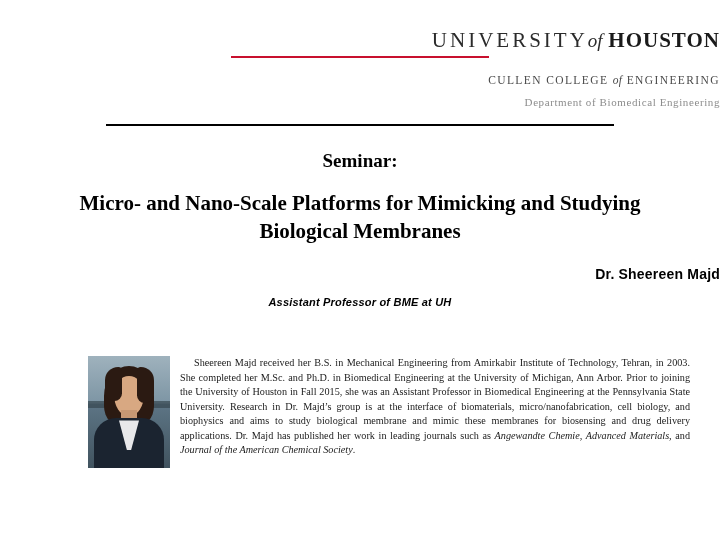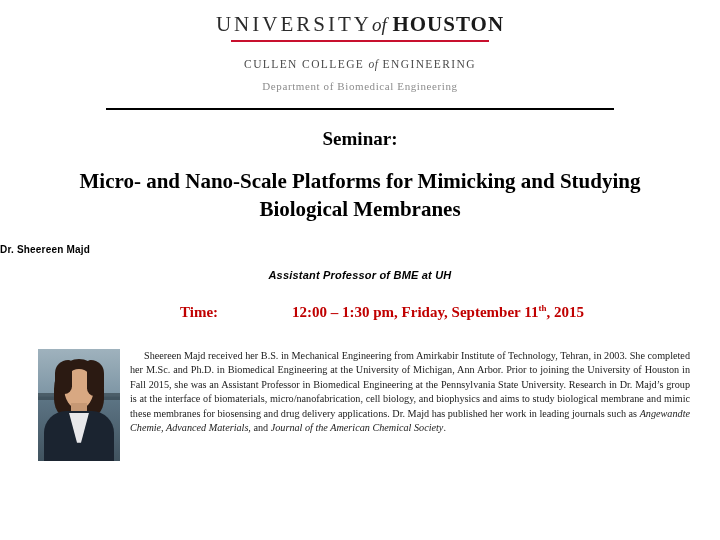--- a/index.html
+++ b/index.html
@@ -16,22 +16,22 @@
   }
   .page {
     position: relative;
     width: 720px;
     height: 540px;
     box-sizing: border-box;
   }
 
   
   .logo-block {
-    padding-top: 12px;
-    text-align: center;
+    padding-top: 28px;
+    text-align: right;
   }
   .logo-line1 {
     font-family: "Liberation Serif", serif;
     font-size: 21px;
     letter-spacing: 0.5px;
     color: #2b2b2b;
     white-space: nowrap;
   }
   .logo-line1 .univ {
     letter-spacing: 3px;
@@ -78,35 +78,35 @@
     height: 2px;
     background: #000000;
     margin: 16px auto 0 auto;
   }
 
   
   .seminar-label {
     text-align: center;
     font-weight: bold;
     font-size: 19px;
-    margin-top: 18px;
+    margin-top: 24px;
   }
   .seminar-title {
     text-align: center;
     font-weight: bold;
     font-size: 21px;
     line-height: 1.32;
     margin-top: 18px;
     padding: 0 38px;
   }
   .speaker {
-    text-align: left;
+    text-align: right;
     font-family: "Liberation Sans", sans-serif;
     font-weight: bold;
-    font-size: 10px;
+    font-size: 14px;
     margin-top: 21px;
     letter-spacing: 0.2px;
   }
   .affiliation {
     text-align: center;
     font-family: "Liberation Sans", sans-serif;
     font-weight: bold;
     font-style: italic;
     font-size: 11px;
     margin-top: 14px;
@@ -131,21 +131,21 @@
     flex: 0 0 112px;
   }
   .details-value sup {
     font-size: 9px;
     vertical-align: super;
   }
 
   
   .bio-wrap {
     margin-top: 26px;
-    padding: 0 30px 0 38px;
+    padding: 0 30px 0 88px;
     display: flex;
     align-items: flex-start;
   }
   .portrait {
     flex: 0 0 82px;
     width: 82px;
     height: 112px;
     margin-right: 10px;
     position: relative;
     overflow: hidden;
@@ -255,24 +255,20 @@
 
   <div class="seminar-label">Seminar:</div>
 
   <div class="seminar-title">Micro- and Nano-Scale Platforms for Mimicking and Studying Biological Membranes</div>
 
   <div class="speaker">Dr. Sheereen Majd</div>
 
   <div class="affiliation">Assistant Professor of BME at UH</div>
 
   <div class="details">
-    <div class="details-row">
-      <span class="details-label">Time:</span>
-      <span class="details-value"><span>12:00 – 1:30 pm, Friday,  September 11</span><sup>th</sup><span>, 2015</span></span>
-    </div>
     <div class="details-row">
     </div>
   </div>
 
   <div class="bio-wrap">
     <div class="portrait">
       <div class="bg-band"></div>
       <div class="hair"></div>
       <div class="face"></div>
       <div class="hair-front-l"></div>

